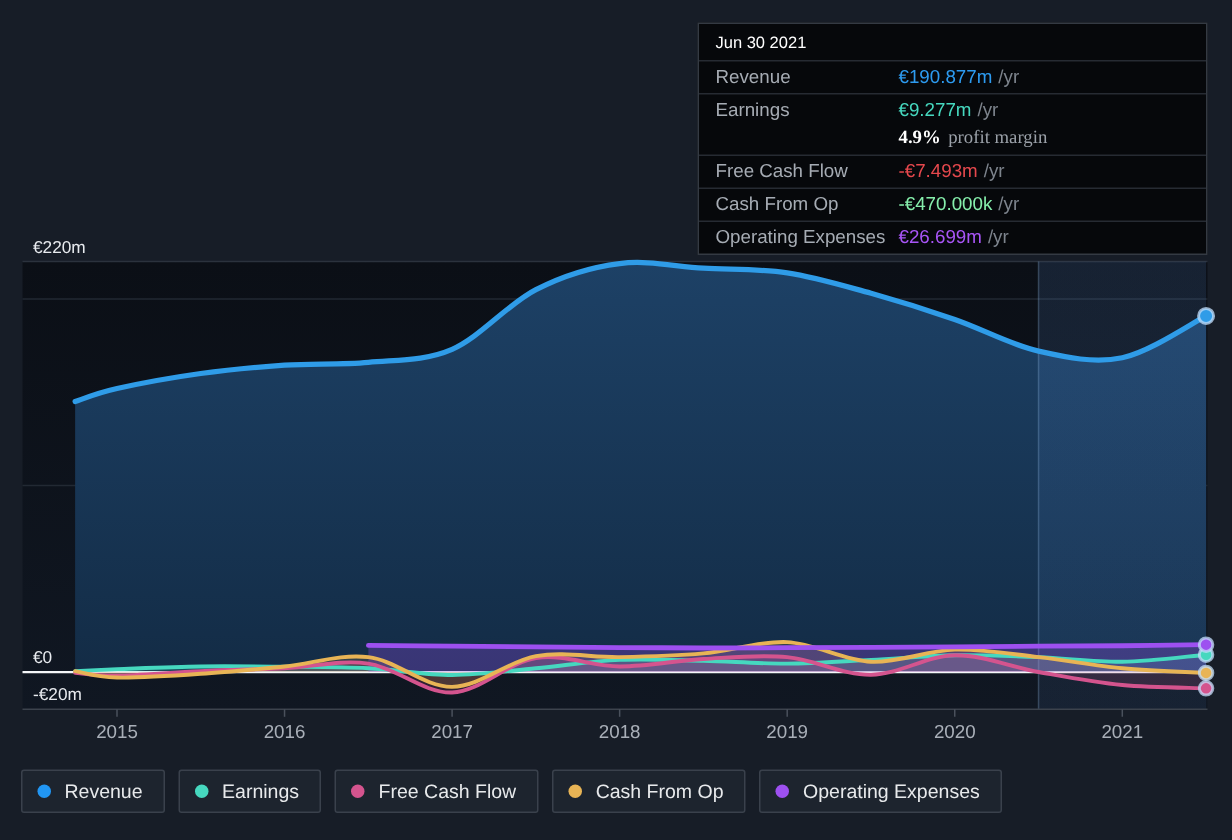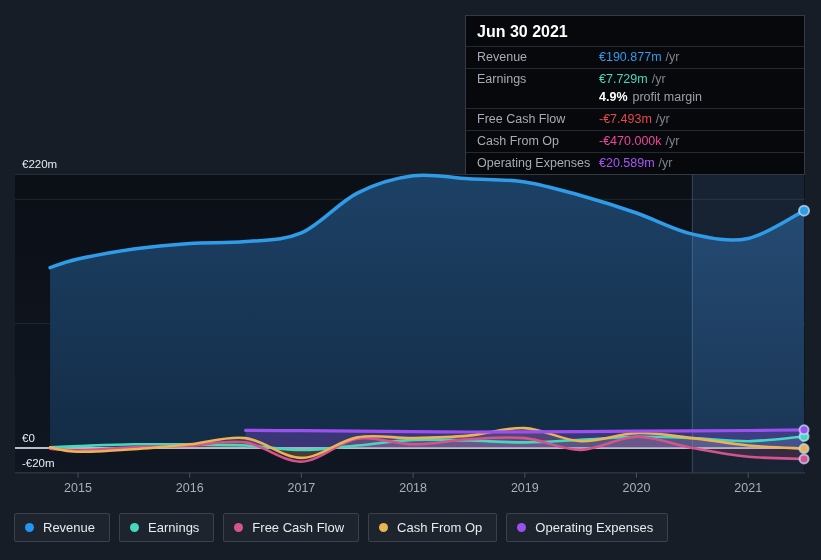--- a/index.html
+++ b/index.html
@@ -12,26 +12,26 @@
     -webkit-font-smoothing:antialiased;
   }
   #chart-svg{position:absolute;left:0;top:0;}
 
   
   .tooltip{
     position:absolute;left:465px;top:15px;width:340px;
     background:#06080b;border:1px solid #343a43;box-sizing:border-box;
     font-size:12.5px;color:#a6acb4;z-index:5;
   }
-  .t-title{padding:7px 11px 5px;font-weight:bold;color:#ffffff;font-size:16px;}
+  .t-title{padding:7px 11px 5px;font-weight:normal;color:#ffffff;font-size:11px;}
   .t-row{border-top:1px solid #262b33;padding:3px 11px 4px;display:flex;align-items:baseline;}
   .t-label{flex:0 0 122px;color:#a6acb4;}
   .t-value b{font-weight:normal;}
   .t-suffix{color:#7d848d;margin-left:4px;text-align:right;}
-  .t-secondary{border-top:none;padding-top:0;}
+  .t-secondary{border-top:none;padding-top:0;font-family:Liberation Serif, serif;}
   .t-secondary .t-label{color:transparent;}
   .t-sec-val{color:#ffffff;font-weight:bold;margin-right:5px;}
   .t-sec-txt{color:#9aa0a8;}
 
   
   .legend{position:absolute;left:14px;top:513px;display:flex;gap:9px;z-index:5;}
   .chip{
     display:flex;align-items:center;gap:9px;
     padding:6px 14px 6px 10px;
     background:#1d242e;border:1px solid #3a414c;border-radius:2px;
@@ -101,37 +101,37 @@
 
 <div class="tooltip">
   <div class="t-title">Jun 30 2021</div>
   <div id="tooltip-rows">
       <div class="t-row">
         <span class="t-label">Revenue</span>
         <span class="t-value"><b style="color:#2d9bf0">€190.877m</b><span class="t-suffix">/yr</span></span>
       </div>
       <div class="t-row">
         <span class="t-label">Earnings</span>
-        <span class="t-value"><b style="color:#46d8bf">€7.729m</b><span class="t-suffix">/yr</span></span>
+        <span class="t-value"><b style="color:#46d8bf">€9.277m</b><span class="t-suffix">/yr</span></span>
       </div>
       <div class="t-row t-secondary">
         <span class="t-label"></span>
         <span><span class="t-sec-val">4.9%</span><span class="t-sec-txt">profit margin</span></span>
       </div>
       <div class="t-row">
         <span class="t-label">Free Cash Flow</span>
         <span class="t-value"><b style="color:#e5484d">-€7.493m</b><span class="t-suffix">/yr</span></span>
       </div>
       <div class="t-row">
         <span class="t-label">Cash From Op</span>
-        <span class="t-value"><b style="color:#ec4899">-€470.000k</b><span class="t-suffix">/yr</span></span>
+        <span class="t-value"><b style="color:#86efac">-€470.000k</b><span class="t-suffix">/yr</span></span>
       </div>
       <div class="t-row">
         <span class="t-label">Operating Expenses</span>
-        <span class="t-value"><b style="color:#a855f7">€20.589m</b><span class="t-suffix">/yr</span></span>
+        <span class="t-value"><b style="color:#a855f7">€26.699m</b><span class="t-suffix">/yr</span></span>
       </div>
     </div>
 </div>
 
 <div class="legend" id="legend-bar">
     <div class="chip">
       <span class="dot" style="background: rgb(33, 150, 243);"></span>
       <span>Revenue</span>
     </div>
     <div class="chip">

